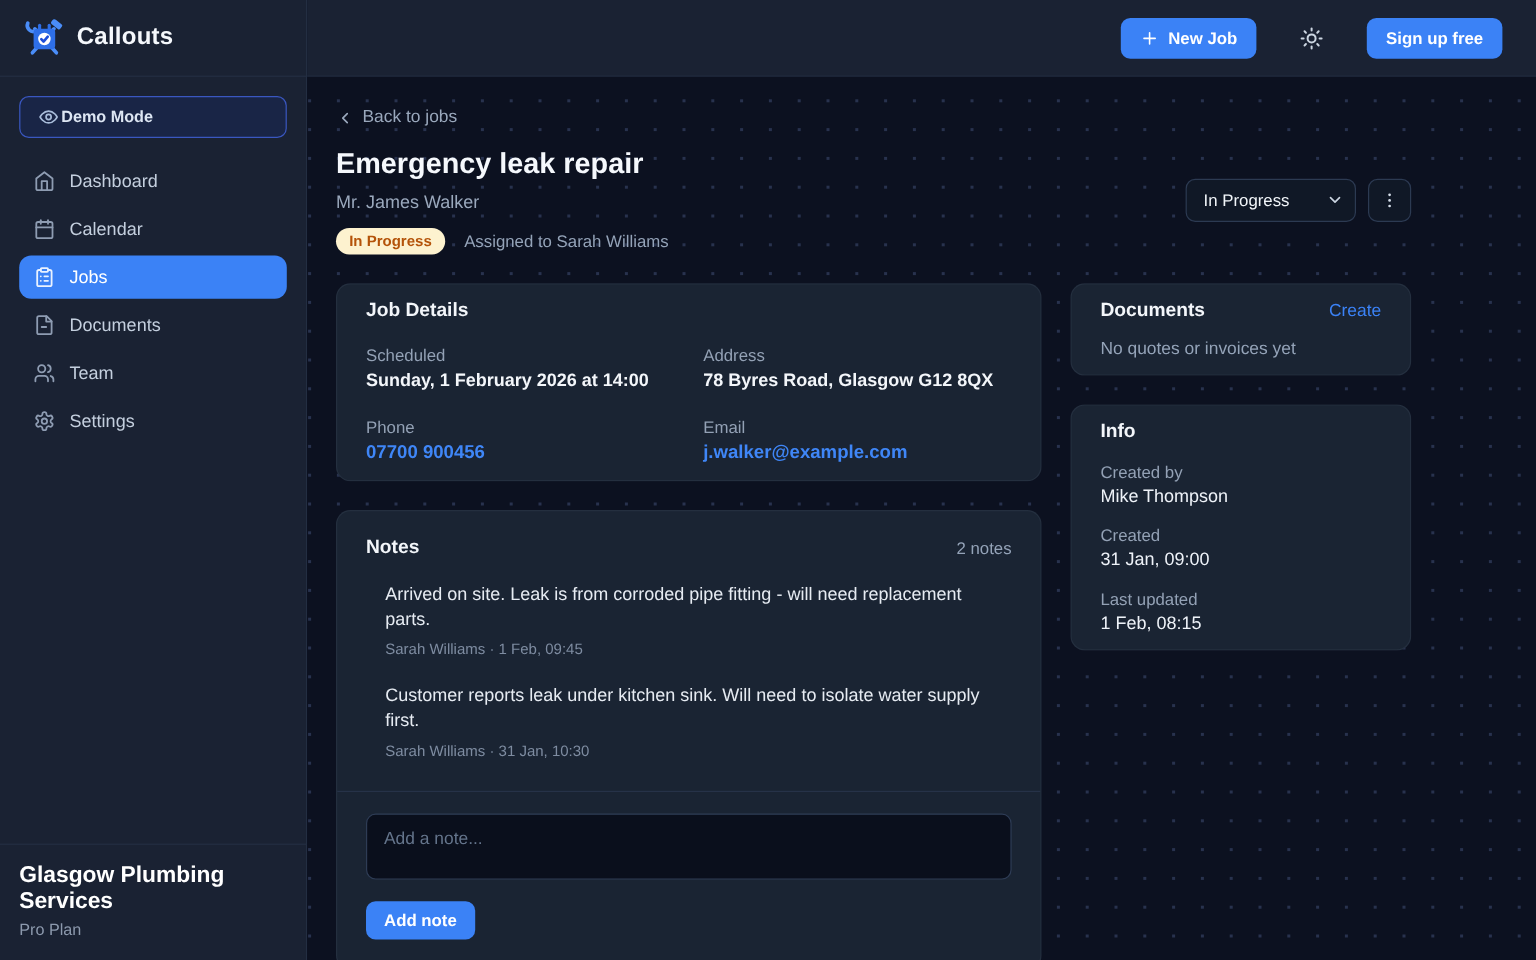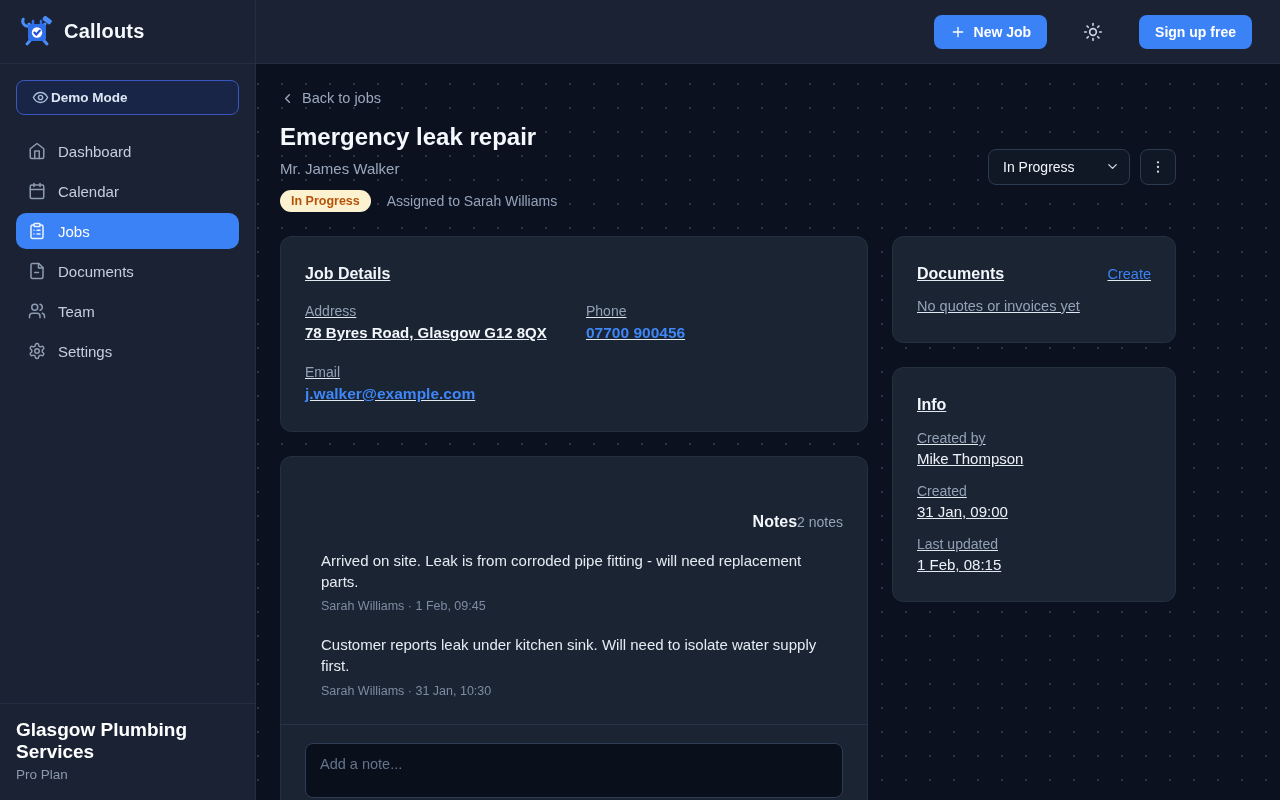--- a/index.html
+++ b/index.html
@@ -83,37 +83,37 @@
   .select-chevron { position:absolute; right:10px; top:10px; pointer-events:none; color:#cbd5e1; }
   .kebab-btn { width:36px; height:36px; border:1px solid #2c3a52; background:#101826;
     border-radius:8px; color:#d6deea; display:flex; align-items:center; justify-content:center;
     cursor:pointer; }
 
   .cards { display:flex; gap:24px; align-items:flex-start; margin-top:24px; }
   .col-left { flex:1; min-width:0; }
   .col-right { width:284px; flex-shrink:0; }
   .card { background:#1a2433; border:1px solid rgba(148,163,184,.09); border-radius:12px; }
   .card + .card, .card-stack { margin-top:24px; }
-  .card-pad { padding:28px 24px;text-decoration:underline; }
+  .card-pad { padding:13px 24px; }
   .card-title { font-size:16px; font-weight:bold; color:#f3f6fa; }
 
   .details-grid { display:grid; grid-template-columns:1fr 1fr; gap:22px 24px; margin-top:20px; }
   .field-label { color:#93a1b5; font-size:14px; margin-bottom:5px; }
   .field-value { color:#f3f6fa; font-size:15px; font-weight:600; }
   a.field-link { color:#3f86f7; font-size:15.5px; font-weight:600; text-decoration:none; cursor:pointer; }
 
   .card-header-row { display:flex; justify-content:space-between; align-items:center; }
   .create-link { color:#3b82f6; font-size:14.5px; font-weight:500; text-decoration:none; cursor:pointer; }
   .empty-text { color:#94a3b8; font-size:14.5px; margin-top:15px; }
 
   .info-field { margin-top:16px; }
   .info-label { color:#93a1b5; font-size:14px; margin-bottom:4px; }
   .info-value { color:#eef2f8; font-size:15px; font-weight:500; }
 
-  .notes-header { padding:22px 24px 0; display:flex; justify-content:flex-end; align-items:center;margin-top:34px; }
+  .notes-header { padding:22px 24px 0; display:flex; justify-content:space-between; align-items:center; }
   .notes-count { color:#94a3b8; font-size:14px; }
   .notes-list { padding:20px 24px 4px; }
   .note { margin-left:16px; margin-bottom:22px; }
   .note-text { color:#e6ebf2; font-size:15px; line-height:1.38; margin-bottom:7px; max-width:500px; }
   .note-meta { color:#7e8ca1; font-size:12.5px; }
   .add-note { border-top:1px solid #263248; padding:18px 24px 24px; }
   .note-input {
     width:100%; height:55px; background:#0a0f1c; border:1px solid #2e3c55;
     border-radius:8px; padding:12px 14px; color:#e2e8f0; font-size:14.5px;
     resize:none; font-family:inherit; display:block;
@@ -305,20 +305,24 @@
         </div>
       </div>
 
       <div class="cards">
 
         <div class="col-left">
           <section class="card card-pad">
             <h2 class="card-title">Job Details</h2>
             <div class="details-grid">
               <div>
+                <div class="field-label">Scheduled</div>
+                <div class="field-value">Sunday, 1 February 2026 at 14:00</div>
+              </div>
+              <div>
                 <div class="field-label">Address</div>
                 <div class="field-value">78 Byres Road, Glasgow G12 8QX</div>
               </div>
               <div>
                 <div class="field-label">Phone</div>
                 <a class="field-link">07700 900456</a>
               </div>
               <div>
                 <div class="field-label">Email</div>
                 <a class="field-link">j.walker@example.com</a>

